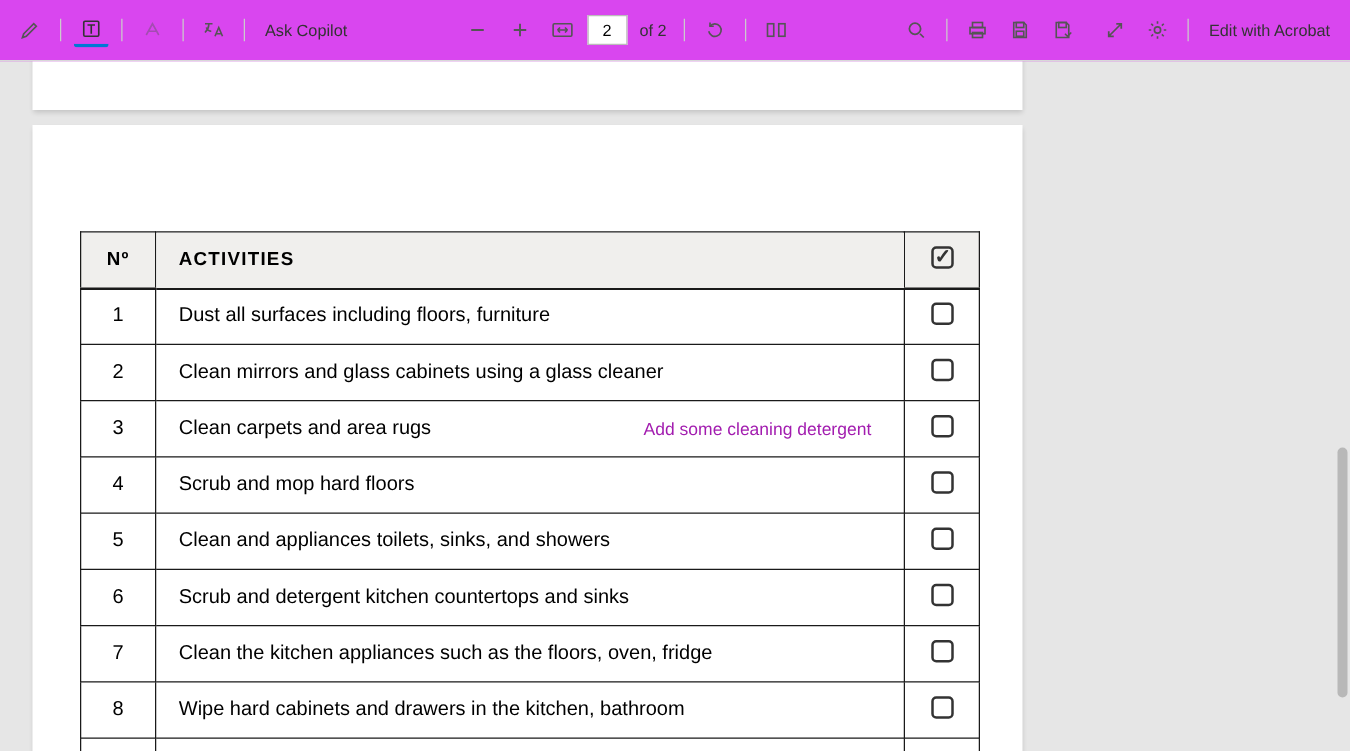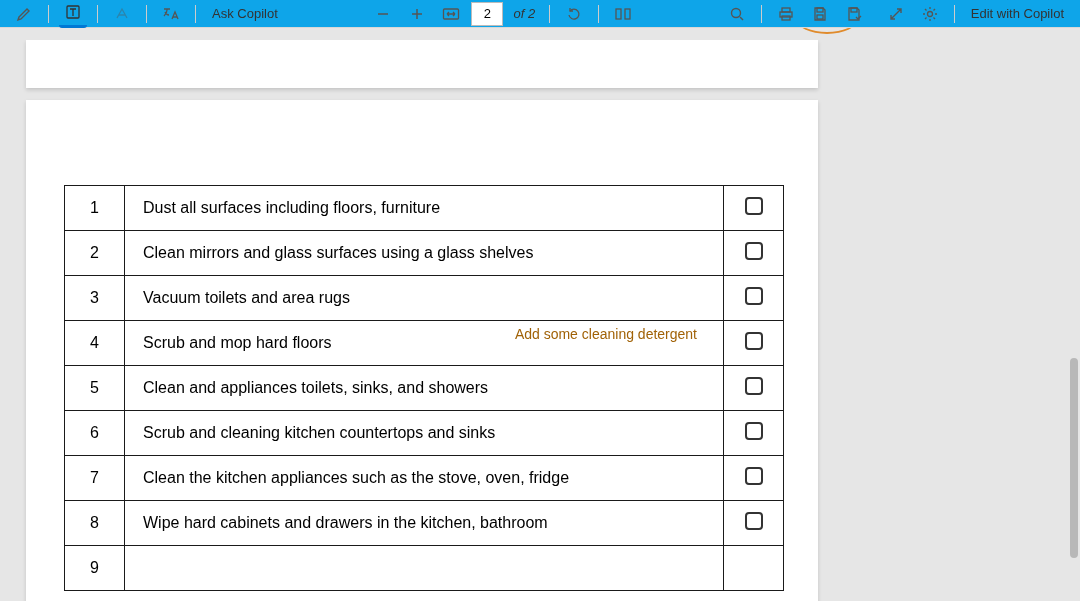--- a/index.html
+++ b/index.html
@@ -1,19 +1,19 @@
 <!DOCTYPE html>
 <html><head>
 <meta charset="utf-8">
 <style>
   * { box-sizing: border-box; margin: 0; padding: 0; }
   html, body { width: 1080px; height: 601px; font-family: "Segoe UI", Arial, sans-serif; overflow: hidden; background: #e6e6e6; }
   .toolbar {
-    position: absolute; top: 0; left: 0; right: 0; height: 28px;
-    background: #0ea5e9; border-bottom: 1px solid #d8d8d8;
+    position: absolute; top: 0; left: 0; right: 0; height: 49px;
+    background: #d946ef; border-bottom: 1px solid #d8d8d8;
     display: flex; align-items: center; padding: 0 10px; gap: 6px;
     font-size: 13px; color: #333; z-index: 10;
   }
   .tb-btn { display: flex; align-items: center; justify-content: center; width: 28px; height: 28px; border-radius: 3px; cursor: pointer; }
   .tb-sep { width: 1px; height: 18px; background: #ccc; margin: 0 4px; }
   .tb-text { padding: 0 6px; cursor: pointer; }
   .page-input { width: 32px; height: 24px; border: 1px solid #bbb; text-align: center; font-size: 13px; }
   .spacer { flex: 1; }
   .active-underline { border-bottom: 3px solid #0078d4; }
   .highlight-ellipse {
@@ -29,21 +29,21 @@
   }
   .page1 { left: 26px; top: 0; width: 792px; height: 48px; }
   .page2 { left: 26px; top: 60px; width: 792px; height: 900px; }
   .tbl { position: absolute; left: 38px; top: 85px; width: 720px; border-collapse: collapse; table-layout: fixed; }
   .tbl th, .tbl td { border: 1px solid #1a1a1a; height: 45px; }
   .tbl th { background: #f0efed; font-weight: 700; font-size: 15px; letter-spacing: 1px; }
   .col-num { width: 60px; text-align: center; font-size: 16px; }
   .col-act { padding: 0 18px; font-size: 16px; text-align: left; position: relative; }
   .col-chk { width: 60px; text-align: center; }
   .header-row th { border-bottom: 2px solid #1a1a1a; }
-  .annotation { color: #a16207; font-size: 14px; position: absolute; right: 26px; top: 50%; transform: translateY(-50%); margin-top: 36px; }
+  .annotation { color: #a21caf; font-size: 14px; position: absolute; right: 26px; top: 50%; transform: translateY(-50%); }
   .chkbox { display:inline-block; width:18px; height:18px; border:2px solid #333; border-radius:4px; }
   .chkbox.header { position: relative; }
   .chkbox.header::after { content:"✓"; position:absolute; top:-4px; left:1px; font-size:16px; font-weight:bold; color:#333; }
   .scrollbar { position:absolute; right:2px; top:318px; width:8px; height:200px; background:#b8b8b8; border-radius:4px; }
   .disabled { opacity: 0.4; }
   svg { display:block; }
 </style>
 </head>
 <body>
 
@@ -88,21 +88,21 @@
         <path d="M2 7h10M7 2v10"></path>
       </svg>
   </div>
   <div class="tb-btn">
     <svg width="18" height="14" viewBox="0 0 18 14" fill="none" stroke="#555" stroke-width="1.3">
         <rect x="1.5" y="2" width="15" height="10" rx="1"></rect>
         <path d="M5 7h8M5 7l2-2M5 7l2 2M13 7l-2-2M13 7l-2 2"></path>
       </svg>
   </div>
   <input class="page-input" value="2" style="">
-  <span style="padding:0 4px;font-style:italic;">of 2</span>
+  <span style="padding:0 4px;">of 2</span>
   <div class="tb-sep"></div>
   <div class="tb-btn">
     <svg width="16" height="16" viewBox="0 0 16 16" fill="none" stroke="#555" stroke-width="1.3">
         <path d="M4 5a5 5 0 1 1-1 4"></path>
         <path d="M4 2v3h3"></path>
       </svg>
   </div>
   <div class="tb-sep"></div>
   <div class="tb-btn">
     <svg width="18" height="14" viewBox="0 0 18 14" fill="none" stroke="#555" stroke-width="1.3">
@@ -146,63 +146,68 @@
         <path d="M2 8v4h4M12 6V2H8M2 12l5-5M12 2L7 7"></path>
       </svg>
   </div>
   <div class="tb-btn">
     <svg width="16" height="16" viewBox="0 0 16 16" fill="none" stroke="#555" stroke-width="1.3">
         <circle cx="8" cy="8" r="2.5"></circle>
         <path d="M8 1v2M8 13v2M1 8h2M13 8h2M3 3l1.5 1.5M11.5 11.5L13 13M13 3l-1.5 1.5M4.5 11.5L3 13"></path>
       </svg>
   </div>
   <div class="tb-sep"></div>
-  <div class="tb-text">Edit with Copilot</div>
+  <div class="tb-text">Edit with Acrobat</div>
 </div>
 
 <div class="highlight-ellipse" style="left:796px; top:4px; width:62px; height:30px;"></div>
 
 <div class="viewport">
   <div class="page page1"></div>
   <div class="page page2">
     <table class="tbl">
       <tbody>
+          <tr class="header-row">
+        <th class="col-num">Nº</th>
+        <th class="col-act">ACTIVITIES</th>
+        <th class="col-chk"><span class="chkbox header"></span></th>
+      </tr>
       <tr>
         <td class="col-num">1</td>
         <td class="col-act"><span>Dust all surfaces including floors, furniture</span></td>
         <td class="col-chk"><span class="chkbox"></span></td>
       </tr>
       <tr>
         <td class="col-num">2</td>
-        <td class="col-act"><span>Clean mirrors and glass surfaces using a glass shelves</span></td>
+        <td class="col-act"><span>Clean mirrors and glass cabinets using a glass cleaner</span></td>
         <td class="col-chk"><span class="chkbox"></span></td>
       </tr>
       <tr>
         <td class="col-num">3</td>
-        <td class="col-act"><span>Vacuum toilets and area rugs</span><span class="annotation">Add some cleaning detergent</span></td>
+        <td class="col-act"><span>Clean carpets and area rugs</span><span class="annotation">Add some cleaning detergent</span></td>
         <td class="col-chk"><span class="chkbox"></span></td>
       </tr>
       <tr>
         <td class="col-num">4</td>
         <td class="col-act"><span>Scrub and mop hard floors</span></td>
         <td class="col-chk"><span class="chkbox"></span></td>
       </tr>
       <tr>
         <td class="col-num">5</td>
         <td class="col-act"><span>Clean and appliances toilets, sinks, and showers</span></td>
         <td class="col-chk"><span class="chkbox"></span></td>
       </tr>
       <tr>
         <td class="col-num">6</td>
-        <td class="col-act"><span>Scrub and cleaning kitchen countertops and sinks</span></td>
+        <td class="col-act"><span>Scrub and detergent kitchen countertops and sinks</span></td>
         <td class="col-chk"><span class="chkbox"></span></td>
       </tr>
       <tr>
         <td class="col-num">7</td>
-        <td class="col-act"><span>Clean the kitchen appliances such as the stove, oven, fridge</span></td>
+        <td class="col-act"><span>Clean the kitchen appliances such as the floors, oven, fridge</span></td>
         <td class="col-chk"><span class="chkbox"></span></td>
       </tr>
       <tr>
         <td class="col-num">8</td>
         <td class="col-act"><span>Wipe hard cabinets and drawers in the kitchen, bathroom</span></td>
         <td class="col-chk"><span class="chkbox"></span></td>
       </tr>
       <tr>
         <td class="col-num">9</td>
         <td class="col-act"></td>

